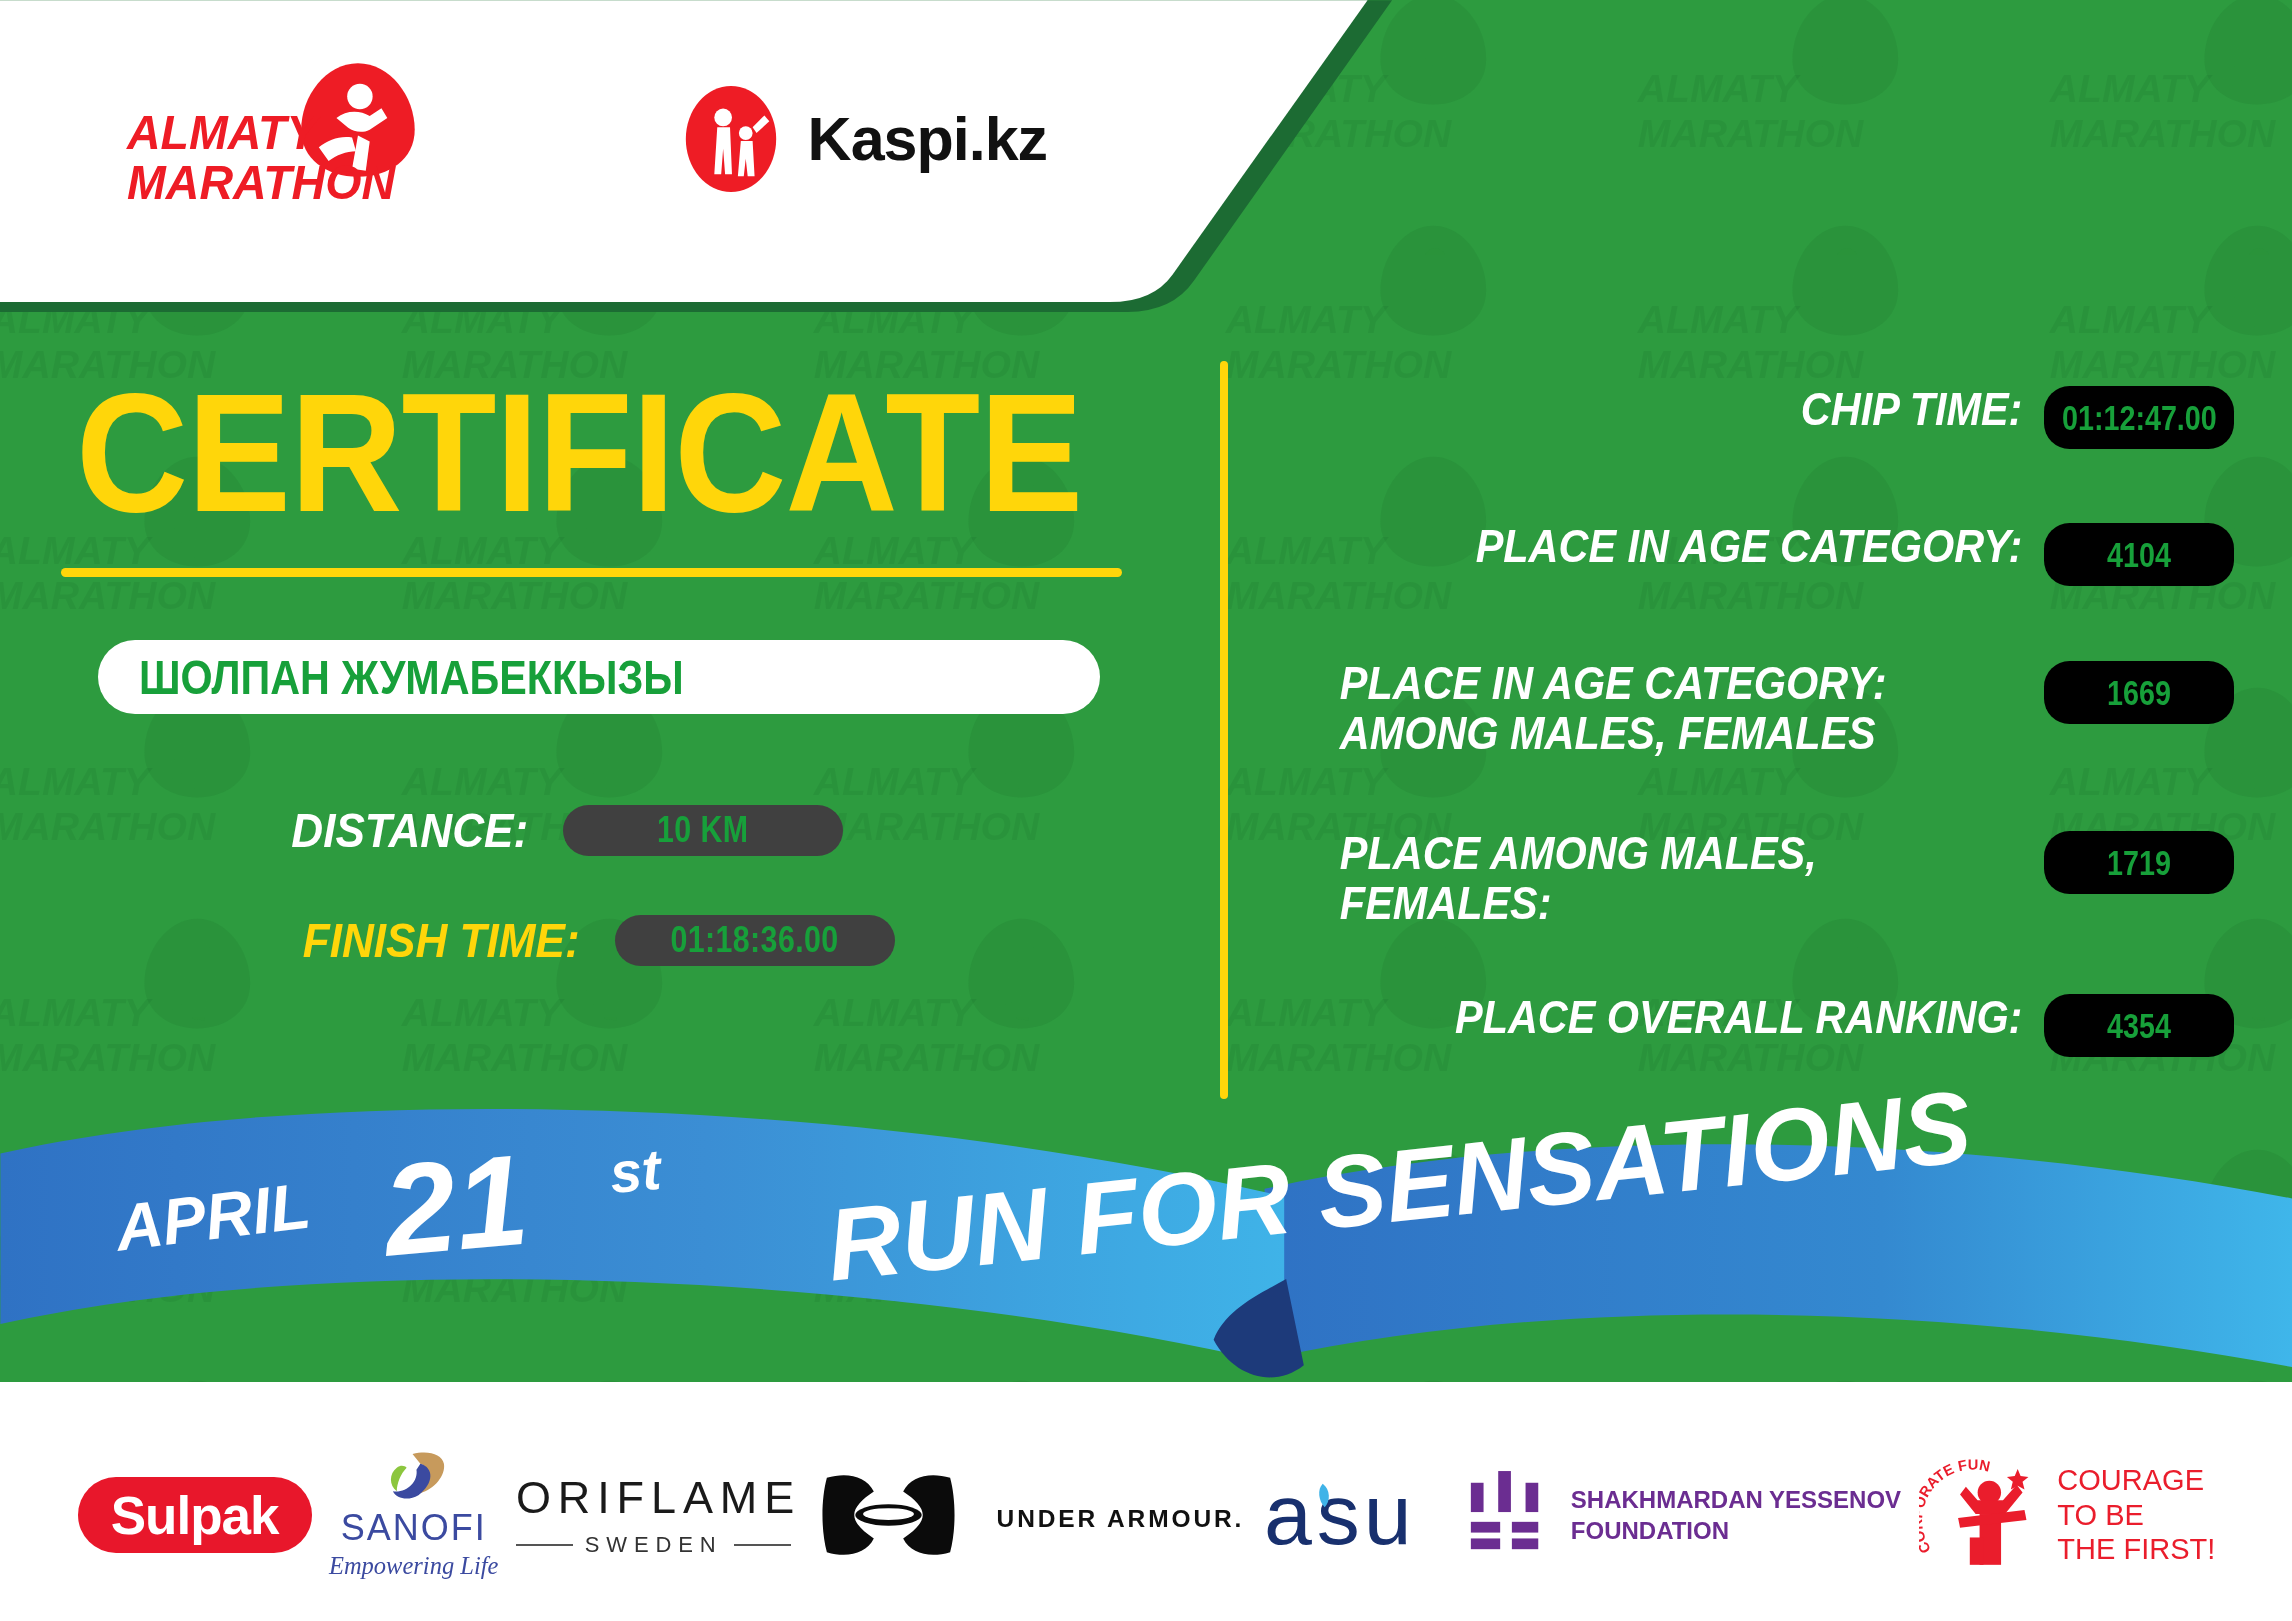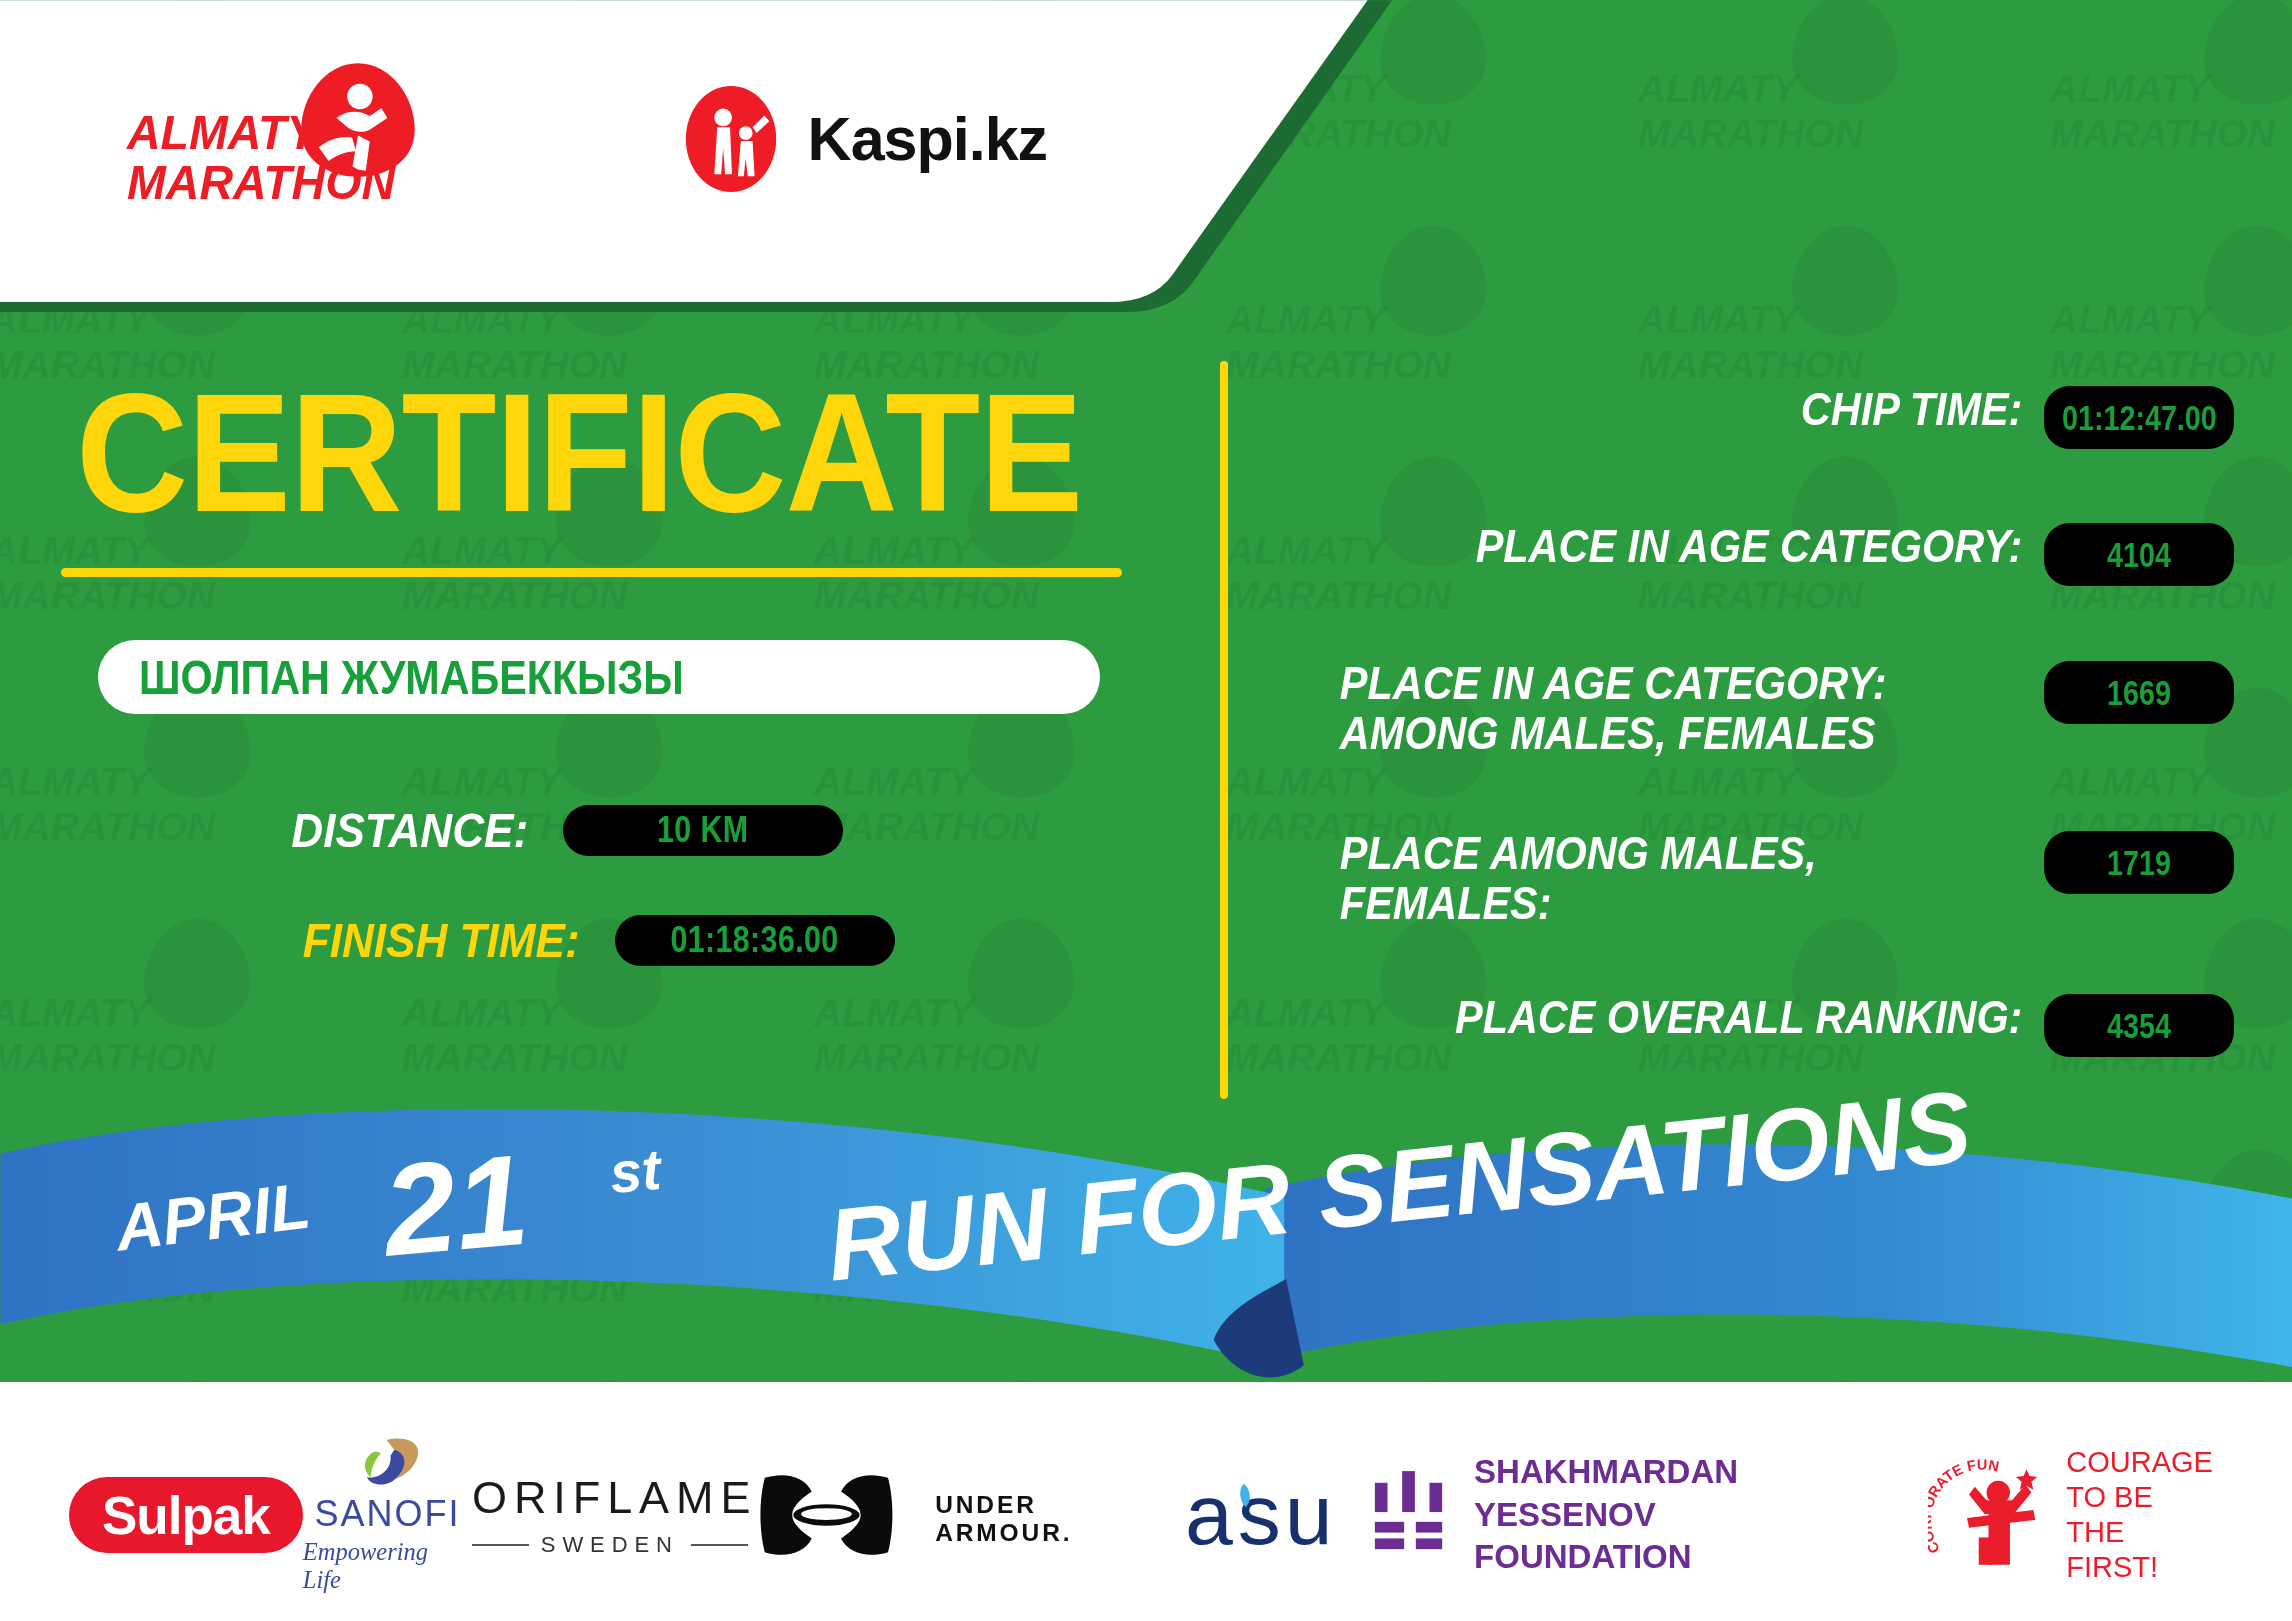--- a/index.html
+++ b/index.html
@@ -37,21 +37,21 @@
     transform:scaleX(.86);transform-origin:left center;white-space:nowrap;
   }
   .lrow{position:absolute;display:flex;align-items:center;}
   .lrow .lbl{
     font-style:italic;font-weight:700;font-size:49px;color:#fff;
     font-family:"Liberation Sans Narrow","Liberation Sans",sans-serif;
     transform:scaleX(.9);transform-origin:right center;white-space:nowrap;
   }
   .lrow .lbl.yellow{color:#ffd60a;}
   .pill{
-    background:#000000;border-radius:25.5px;height:51px;min-width:280px;
+    background:#404040;border-radius:25.5px;height:51px;min-width:280px;
     display:flex;align-items:center;justify-content:center;
     color:#17a03a;font-weight:700;font-size:37px;
     font-family:"Liberation Sans Narrow","Liberation Sans",sans-serif;
     transform:scaleX(1);white-space:nowrap;
   }
   .pill i{font-style:normal;transform:scaleX(.82);display:inline-block;letter-spacing:0.5px;}
   #distance-row{left:265px;top:802px;}
   #distance-row .pill{margin-left:35px;min-width:280px;}
   #finish-row{left:272px;top:912px;}
   #finish-row .pill{margin-left:35px;min-width:280px;}
@@ -101,21 +101,21 @@
   .sanofi .s-tag{color:#3b4aa0;font-size:24.5px;font-style:italic;font-family:"Liberation Serif",serif;margin-top:2.9px;}
   .oriflame{display:flex;flex-direction:column;align-items:flex-start;}
   .oriflame .o-name{color:#1a1a1a;font-size:45px;letter-spacing:6.9px;font-family:"Liberation Sans",sans-serif;}
   .oriflame .o-sub{display:flex;align-items:center;gap:11.8px;margin-top:7.8px;}
   .oriflame .o-sub .ln{width:57px;height:2px;background:#555;}
   .oriflame .o-sub span{color:#333;font-size:22px;letter-spacing:6.9px;font-family:"Liberation Sans",sans-serif;}
   .ua{display:flex;align-items:center;gap:39px;}
   .ua .ua-name{color:#111;font-weight:700;font-size:24.5px;letter-spacing:2.9px;margin-top:7.8px;font-family:"Liberation Sans",sans-serif;}
   .asu{display:flex;align-items:center;}
   .yess{display:flex;align-items:center;gap:21.6px;}
-  .yess .y-text{color:#6b2d91;font-weight:700;font-size:33px;line-height:1.3;font-family:"Liberation Sans Narrow","Liberation Sans",sans-serif;}
+  .yess .y-text{color:#6b2d91;font-weight:700;font-size:24px;line-height:1.3;font-family:"Liberation Sans Narrow","Liberation Sans",sans-serif;}
   .courage{display:flex;align-items:center;gap:11.8px;}
   .courage .c-text{color:#ea1d2c;font-size:29px;line-height:1.2;font-family:"Liberation Sans",sans-serif;}
   
   .am-logo{position:absolute;left:125px;top:57px;width:323px;height:165px;}
   .am-text{position:absolute;left:127px;top:108px;color:#ee1c25;font-weight:700;font-style:italic;
     font-size:49px;line-height:1.02;font-family:"Liberation Sans Narrow","Liberation Sans",sans-serif;
     letter-spacing:0px;transform:scaleX(.95);transform-origin:left top;}
   .kaspi{position:absolute;left:676px;top:84px;display:flex;align-items:center;gap:21.6px;}
   .kaspi .k-text{color:#111;font-weight:700;font-size:61px;font-family:"Liberation Sans",sans-serif;letter-spacing:-1px;}
 </style>

